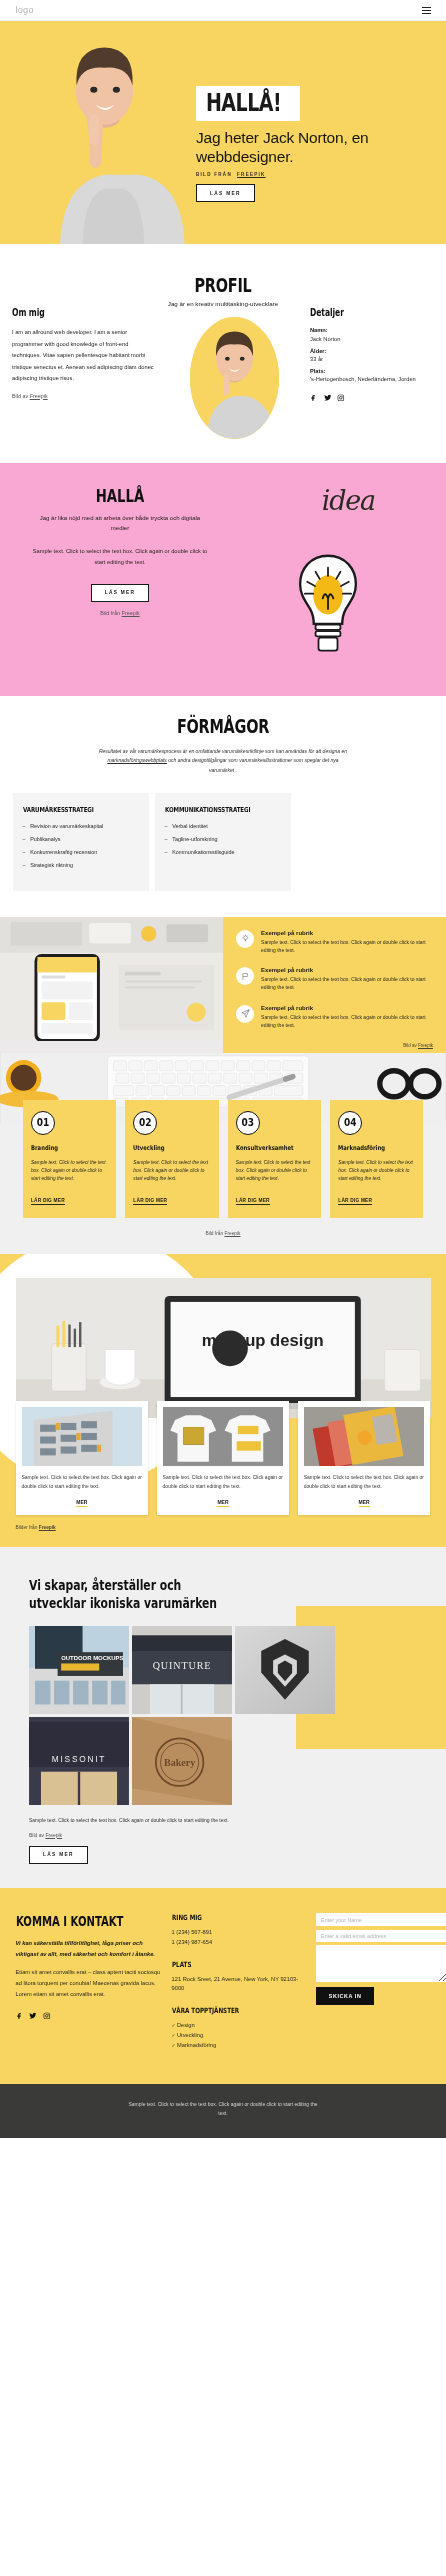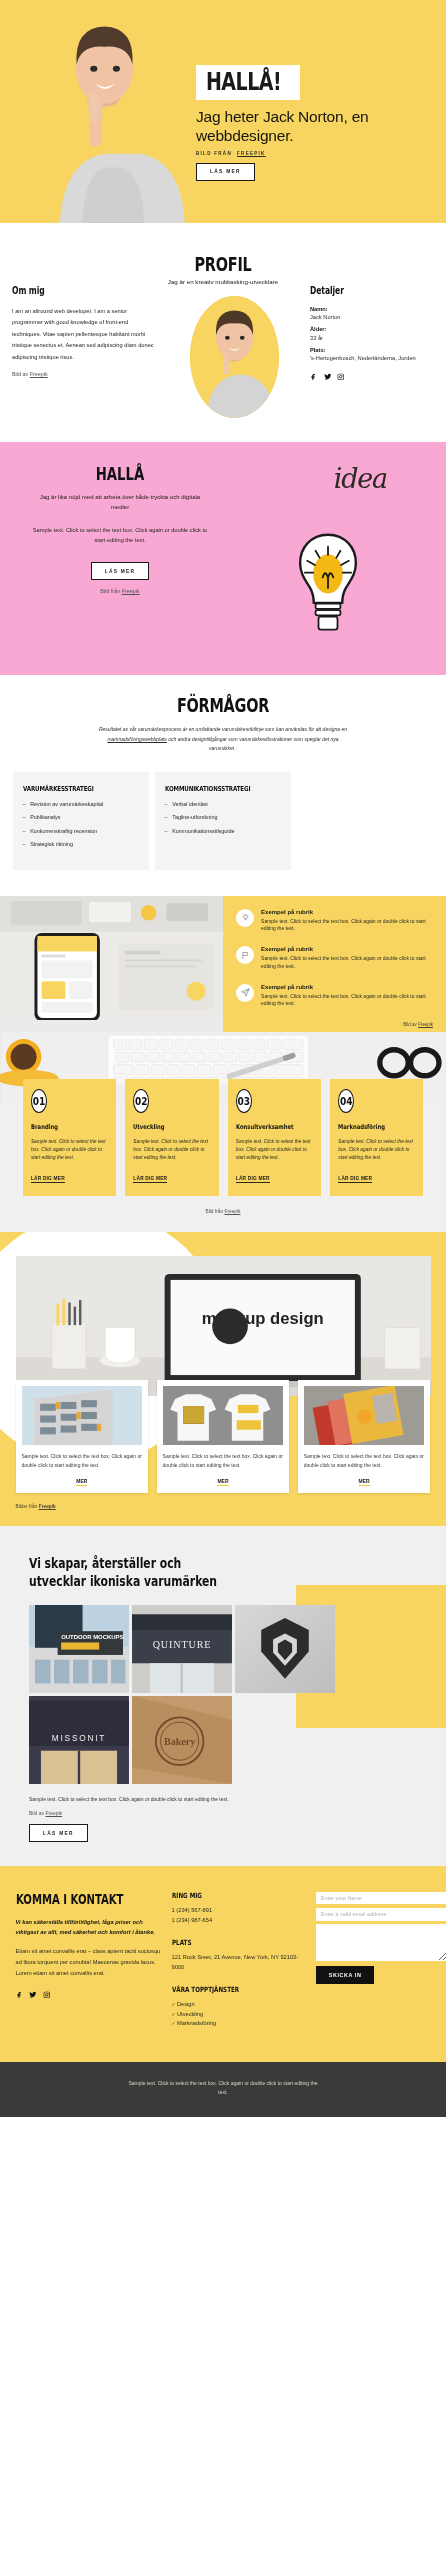--- a/index.html
+++ b/index.html
@@ -122,21 +122,21 @@
   
   .halla { background:#f9a8d4; padding: 21.4px 0 28.5px 0; position: relative; min-height: 233px; }
   .halla-left { width: 178px; margin-left: 31px; text-align:center; }
   .halla-left h2 {
     font-family: "Liberation Sans Narrow", "DejaVu Sans Condensed", "Liberation Sans", sans-serif;
     font-size: 18px; font-weight: 900; transform: scaleX(.82); margin-bottom: 7.1px; color:#111;
   }
   .halla-tag { font-size: 6px; line-height: 1.75; color: #1c1c14; margin-bottom: 12px; }
   .halla-body { font-size: 5.7px; line-height: 1.85; color: #27271c; margin-bottom: 16.7px; }
   .idea-word {
-    position:absolute; right: 59px; top: 21.4px;
+    position:absolute; right: 71px; top: 21.4px;
     font-family: "DejaVu Serif", serif; font-style: italic;
     font-size: 27px; color: #2a2a20; letter-spacing: -1.2px;
   }
   .bulb { position:absolute; right: 83px; top: 89px; width: 70px; height: 113px; }
 
   
   .formagor { background:#fff; padding: 19px 0 26px 0; }
   .formagor-sub {
     text-align:center; font-size: 5px; font-style: italic;
     line-height: 1.9; color:#2e2e2e; max-width: 250px; margin: 8.3px auto 0 auto;
@@ -166,21 +166,21 @@
   .feat p { font-size: 5px; line-height:1.55; color:#2c2c22; }
   .phone-credit { position:absolute; right: 13px; bottom: 4.8px; font-size: 4.5px; color:#4a4636; }
   .phone-credit a { color:#4a4636; }
 
   
   .deskwrap { position: relative; background:#f0f0f0; padding-bottom: 18px; }
   .desk-img { height: 71px; width: 446px; position:relative; overflow:hidden; background:#e8e8e8; }
   .num-row { display:grid; grid-template-columns: repeat(4, 1fr); gap: 9px; padding: 0 22.6px; margin-top: -24px; position:relative; z-index:3; }
   .num-card { background:#f7d560; padding: 10.7px 8.3px 13px 8.3px; min-height: 106px; }
   .num-badge {
-    width: 16px; height: 24px; border-radius: 50%; background:#fff; border:0.9px solid #111;
+    width: 24px; height: 24px; border-radius: 50%; background:#fff; border:0.9px solid #111;
     display:flex; align-items:center; justify-content:center;
     font-family:"Liberation Sans Narrow","DejaVu Sans Condensed","Liberation Sans",sans-serif;
     font-size: 10px; font-weight:900; color:#111; margin-bottom: 9.5px;
   }
   .num-card h4 {
     font-family:"Liberation Sans Narrow","DejaVu Sans Condensed","Liberation Sans",sans-serif;
     font-size: 6.5px; font-weight:900; transform: scaleX(.9); transform-origin:left;
     color:#141410; margin-bottom: 7.1px;
   }
   .num-card p { font-size: 4.8px; font-style: italic; line-height: 1.65; color:#2b2b20; margin-bottom: 9.5px; }
@@ -241,20 +241,28 @@
 
   
   .footer { background:#3a3a38; padding: 16.7px 0 20px 0; text-align:center; }
   .footer p { font-size: 5px; line-height:1.8; color:#d4d4d0; max-width: 190px; margin: 0 auto; }
 </style>
 </head>
 <body>
 
 <div class="page">
 
+  <div class="header">
+    <div class="logo">logo</div>
+    <div class="burger">
+        <span></span>
+        <span></span>
+        <span></span>
+      </div>
+  </div>
 
   <div class="hero">
     <svg class="hero-person" viewBox="0 0 270 368">
       <defs>
           <clipPath id="hp">
             <rect x="0" y="0" width="270" height="368"></rect>
           </clipPath>
         </defs>
       <g clip-path="url(#hp)">
         <rect width="270" height="368" fill="#f7d560"></rect>

